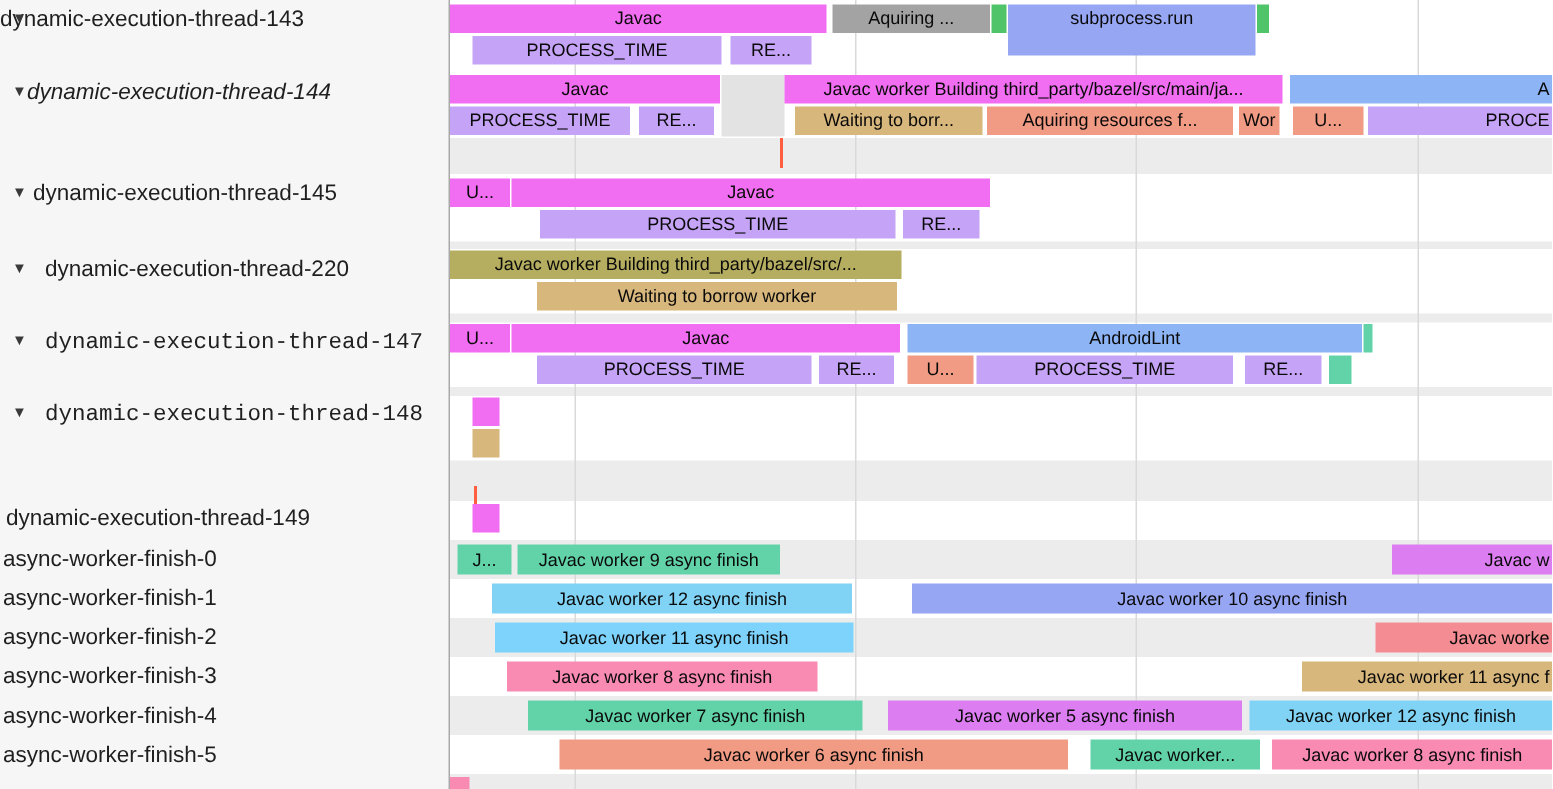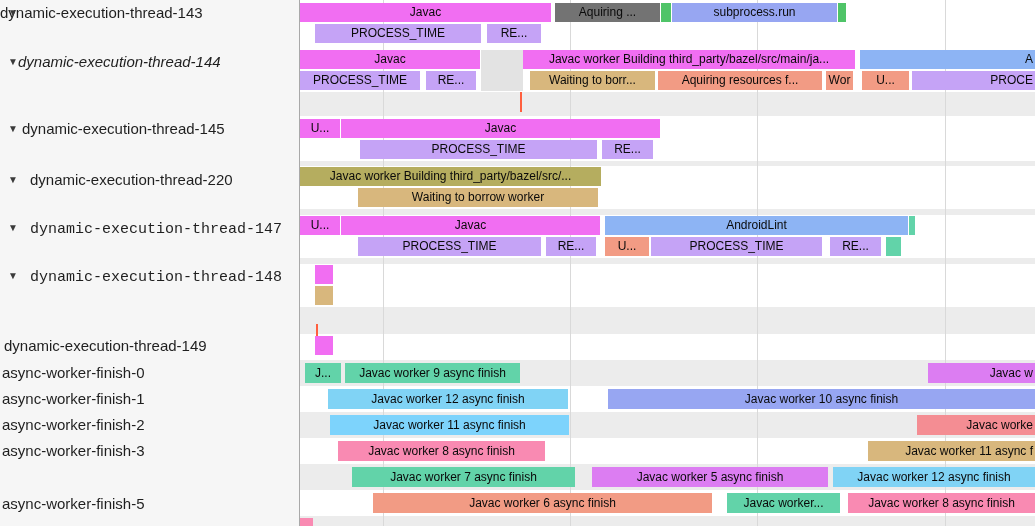--- a/index.html
+++ b/index.html
@@ -42,41 +42,42 @@
       <div class="track-label" style="top: 51px;"><span class="tri">▼</span><span class="txt" style="padding-left: 18px; font-style: italic;">dynamic-execution-thread-144</span></div>
       <div class="track-label" style="top: 118px;"><span class="tri">▼</span><span class="txt" style="padding-left: 22px;">dynamic-execution-thread-145</span></div>
       <div class="track-label" style="top: 169px;"><span class="tri">▼</span><span class="txt" style="padding-left: 30px;">dynamic-execution-thread-220</span></div>
       <div class="track-label" style="top: 217px;"><span class="tri">▼</span><span class="txt" style="padding-left: 30px; font-family: Liberation Mono, monospace;">dynamic-execution-thread-147</span></div>
       <div class="track-label" style="top: 265px;"><span class="tri">▼</span><span class="txt" style="padding-left: 30px; font-family: Liberation Mono, monospace;">dynamic-execution-thread-148</span></div>
       <div class="track-label" style="top: 335px;"><span class="txt" style="padding-left: 4px;">dynamic-execution-thread-149</span></div>
       <div class="track-label" style="top: 362px;"><span class="txt" style="padding-left: 2px;">async-worker-finish-0</span></div>
       <div class="track-label" style="top: 388px;"><span class="txt" style="padding-left: 2px;">async-worker-finish-1</span></div>
       <div class="track-label" style="top: 414px;"><span class="txt" style="padding-left: 2px;">async-worker-finish-2</span></div>
       <div class="track-label" style="top: 440px;"><span class="txt" style="padding-left: 2px;">async-worker-finish-3</span></div>
+      <div class="track-label" style="top: 467px;"><span class="txt" style="padding-left: 2px;">async-worker-finish-4</span></div>
       <div class="track-label" style="top: 493px;"><span class="txt" style="padding-left: 2px;">async-worker-finish-5</span></div>
     </div>
   <div class="timeline">
       <div class="band" style="top: 92px; height: 24px; background: rgb(236, 236, 236);"></div>
       <div class="band" style="top: 161px; height: 5px; background: rgb(236, 236, 236);"></div>
       <div class="band" style="top: 209px; height: 6px; background: rgb(236, 236, 236);"></div>
       <div class="band" style="top: 258px; height: 6px; background: rgb(236, 236, 236);"></div>
       <div class="band" style="top: 307px; height: 27px; background: rgb(236, 236, 236);"></div>
       <div class="band" style="top: 360px; height: 26px; background: rgb(236, 236, 236);"></div>
       <div class="band" style="top: 412px; height: 26px; background: rgb(236, 236, 236);"></div>
       <div class="band" style="top: 464px; height: 26px; background: rgb(236, 236, 236);"></div>
       <div class="band" style="top: 516px; height: 10px; background: rgb(236, 236, 236);"></div>
       <div class="gridline" style="left: 83px; background: rgb(217, 217, 217);"></div>
       <div class="gridline" style="left: 270px; background: rgb(217, 217, 217);"></div>
       <div class="gridline" style="left: 457px; background: rgb(217, 217, 217);"></div>
       <div class="gridline" style="left: 645px; background: rgb(217, 217, 217);"></div>
       <div class="trow" style="top: 3px; height: 19px;">
         <div class="span" style="left: 0px; width: 251px; top: 0px; height: 19px; line-height: 19px; background: rgb(241, 110, 242);">Javac</div>
-        <div class="span" style="left: 255px; width: 105px; top: 0px; height: 19px; line-height: 19px; background: #737373;">Aquiring ...</div>
+        <div class="span" style="left: 255px; width: 105px; top: 0px; height: 19px; line-height: 19px; background: #a3a3a3;">Aquiring ...</div>
         <div class="span" style="left: 361px; width: 10px; top: 0px; height: 19px; line-height: 19px; background: rgb(79, 196, 104);"></div>
-        <div class="span" style="left: 372px; width: 165px; top: 0px; height: 19px; line-height: 19px; background: rgb(151, 166, 242);">subprocess.run</div>
+        <div class="span" style="left: 372px; width: 165px; top: 0px; height: 34px; line-height: 19px; background: rgb(151, 166, 242);">subprocess.run</div>
         <div class="span" style="left: 538px; width: 8px; top: 0px; height: 19px; line-height: 19px; background: rgb(79, 196, 104);"></div>
       </div>
       <div class="trow" style="top: 24px; height: 19px;">
         <div class="span" style="left: 15px; width: 166px; top: 0px; height: 19px; line-height: 19px; background: rgb(197, 163, 246);">PROCESS_TIME</div>
         <div class="span" style="left: 187px; width: 54px; top: 0px; height: 19px; line-height: 19px; background: rgb(197, 163, 246);">RE...</div>
       </div>
       <div class="trow" style="top: 50px; height: 19px;">
         <div class="span" style="left: 0px; width: 180px; top: 0px; height: 19px; line-height: 19px; background: rgb(241, 110, 242);">Javac</div>
         <div class="span" style="left: 181px; width: 42px; top: 0px; height: 41px; line-height: 41px; background: rgb(227, 227, 227);"></div>
         <div class="span" style="left: 223px; width: 332px; top: 0px; height: 19px; line-height: 19px; background: rgb(241, 110, 242);">Javac worker Building third_party/bazel/src/main/ja...</div>

